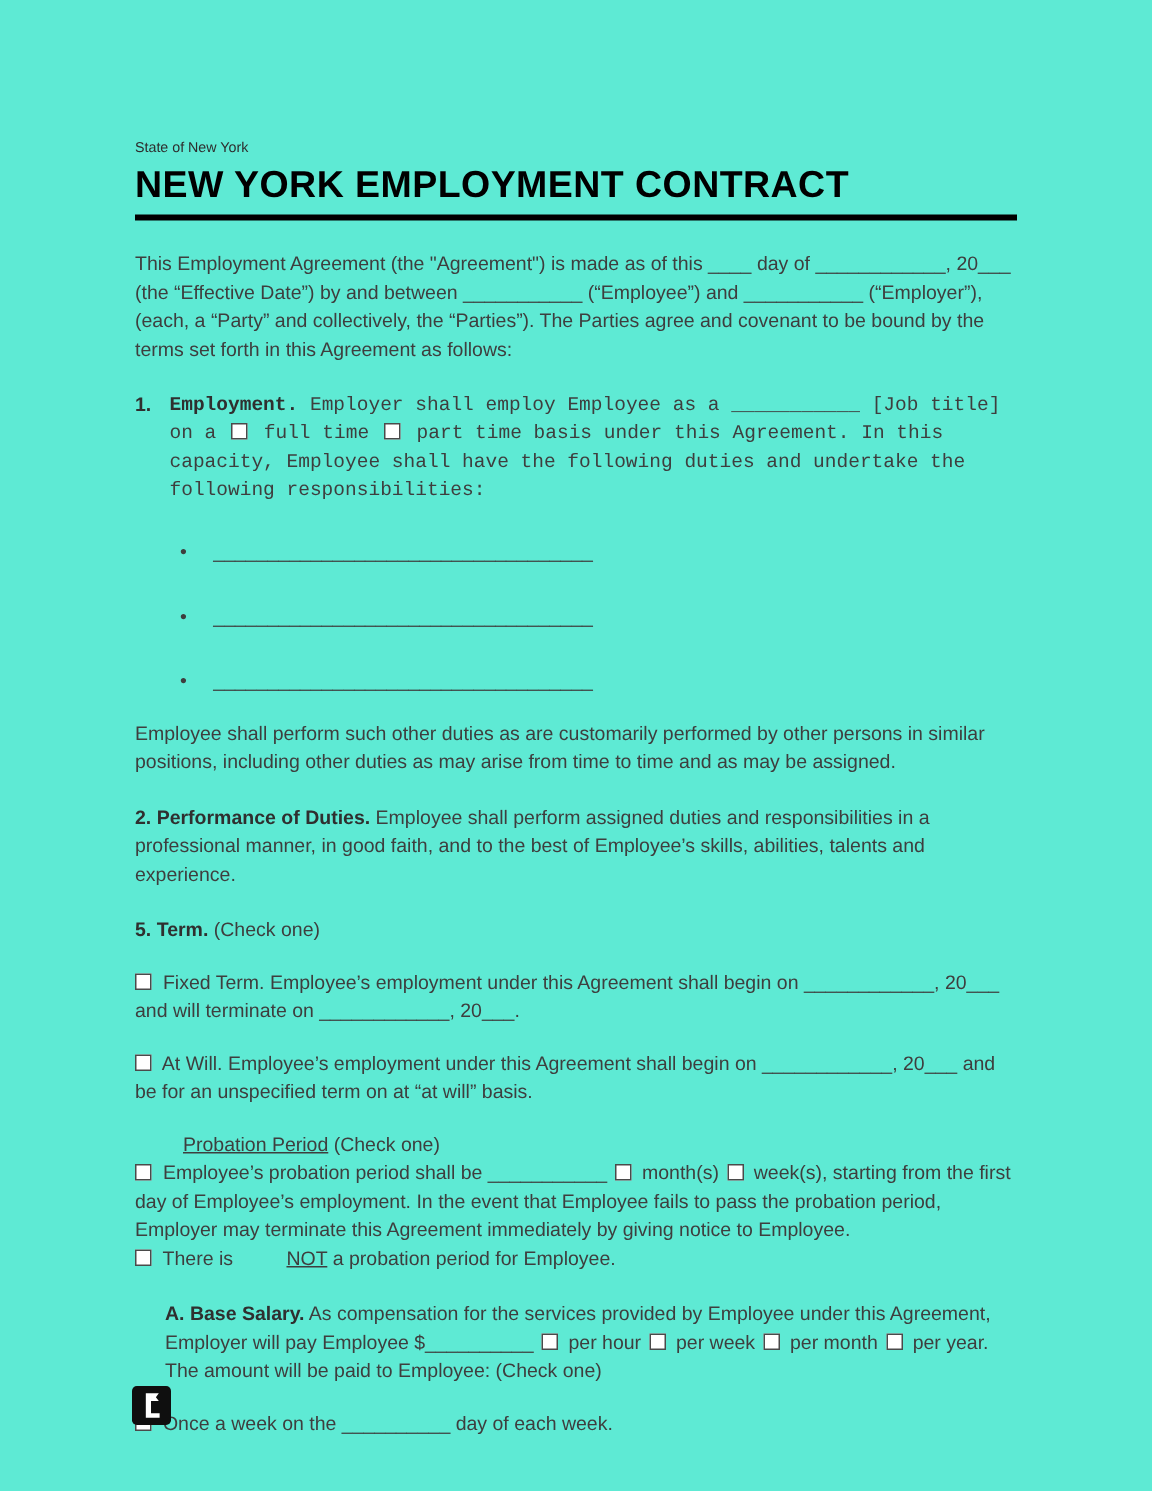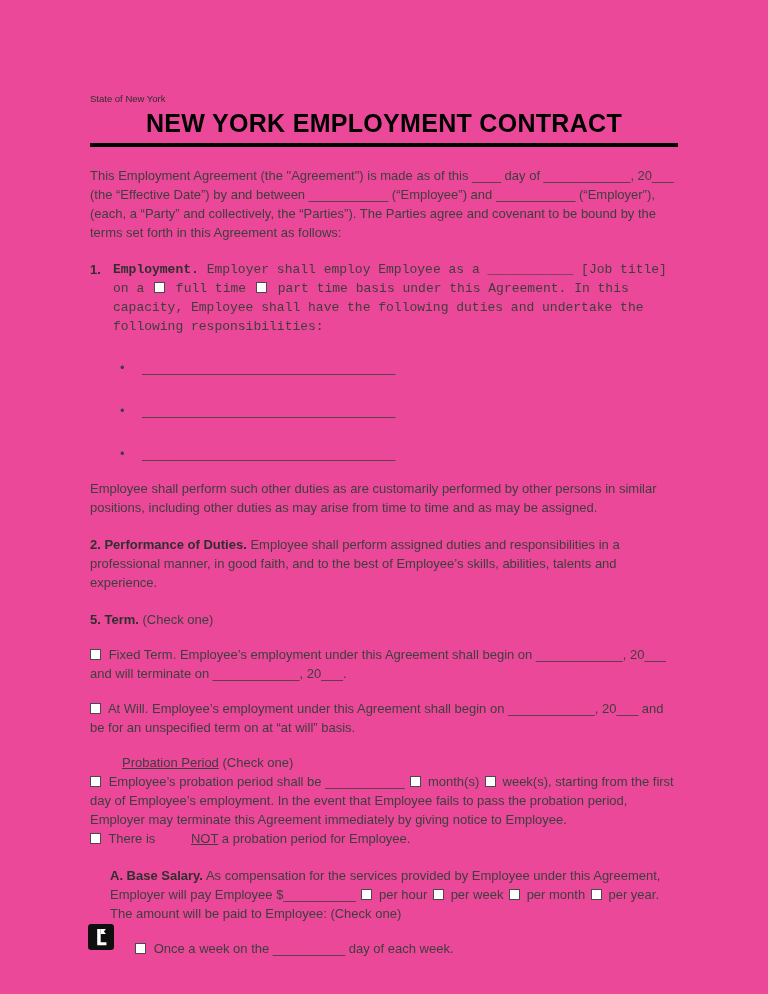--- a/index.html
+++ b/index.html
@@ -1,31 +1,31 @@
 <!DOCTYPE html>
 <html><head>
 <meta charset="utf-8">
 <style>
   * { margin:0; padding:0; box-sizing:border-box; }
   html,body { background:#ffffff; }
   body { font-family:"Liberation Sans", sans-serif; }
   .page {
     position:relative;
     width:768px; height:994px;
-    background:#ec4899;
+    background:#5eead4;
     padding:93px 90px 16px 90px;
     color:#3e3e3e;
     font-size:13px;
     line-height:19px;
     overflow:hidden;
   }
   .state-label { font-size:9.5px; line-height:11px; color:#2e2e2e; margin-bottom:4px; }
   .doc-title {
     font-size:25px; line-height:30px; font-weight:bold; color:#000;
-    text-align:center; letter-spacing:0.3px; margin-bottom:5px;
+    text-align:left; letter-spacing:0.3px; margin-bottom:5px;
     font-family:"Liberation Sans", sans-serif;
   }
   .title-rule { height:4px; background:#000; margin-bottom:19px; }
   .para { margin-bottom:18px; }
   .mb14 { margin-bottom:14px; }
   .mb16 { margin-bottom:16px; }
   .bold { font-weight:bold; color:#2f2f2f; }
   .underline { text-decoration:underline;margin-left:32px; }
   .numbered { display:flex; }
   .num { flex:0 0 23px; width:23px; font-weight:bold; color:#2f2f2f; }
@@ -33,21 +33,21 @@
   .duties { margin:0 0 14px 30px; list-style:none; }
   .duty { line-height:23px;margin-top:20px; }
   .duty::before { content:"\2022"; margin-right:14px; color:#3e3e3e; }
   .cb {
     display:inline-block; width:11px; height:11px;
     border:1.5px solid #4a4a4a; background:#fff;
     vertical-align:-1px; margin:0 3px 0 2px;
   }
   .cb-first { margin-left:0; margin-right:4px; }
   .indent1 { margin-left:20px; }
-  .indent2 { margin-left:45px; }
+  .indent2 { }
   .probation-line { margin:0; }
   .logo {
     position:absolute; left:88px; top:924px;
     width:26px; height:26px;
   }
 </style>
 </head>
 <body>
 
 <div class="page">

